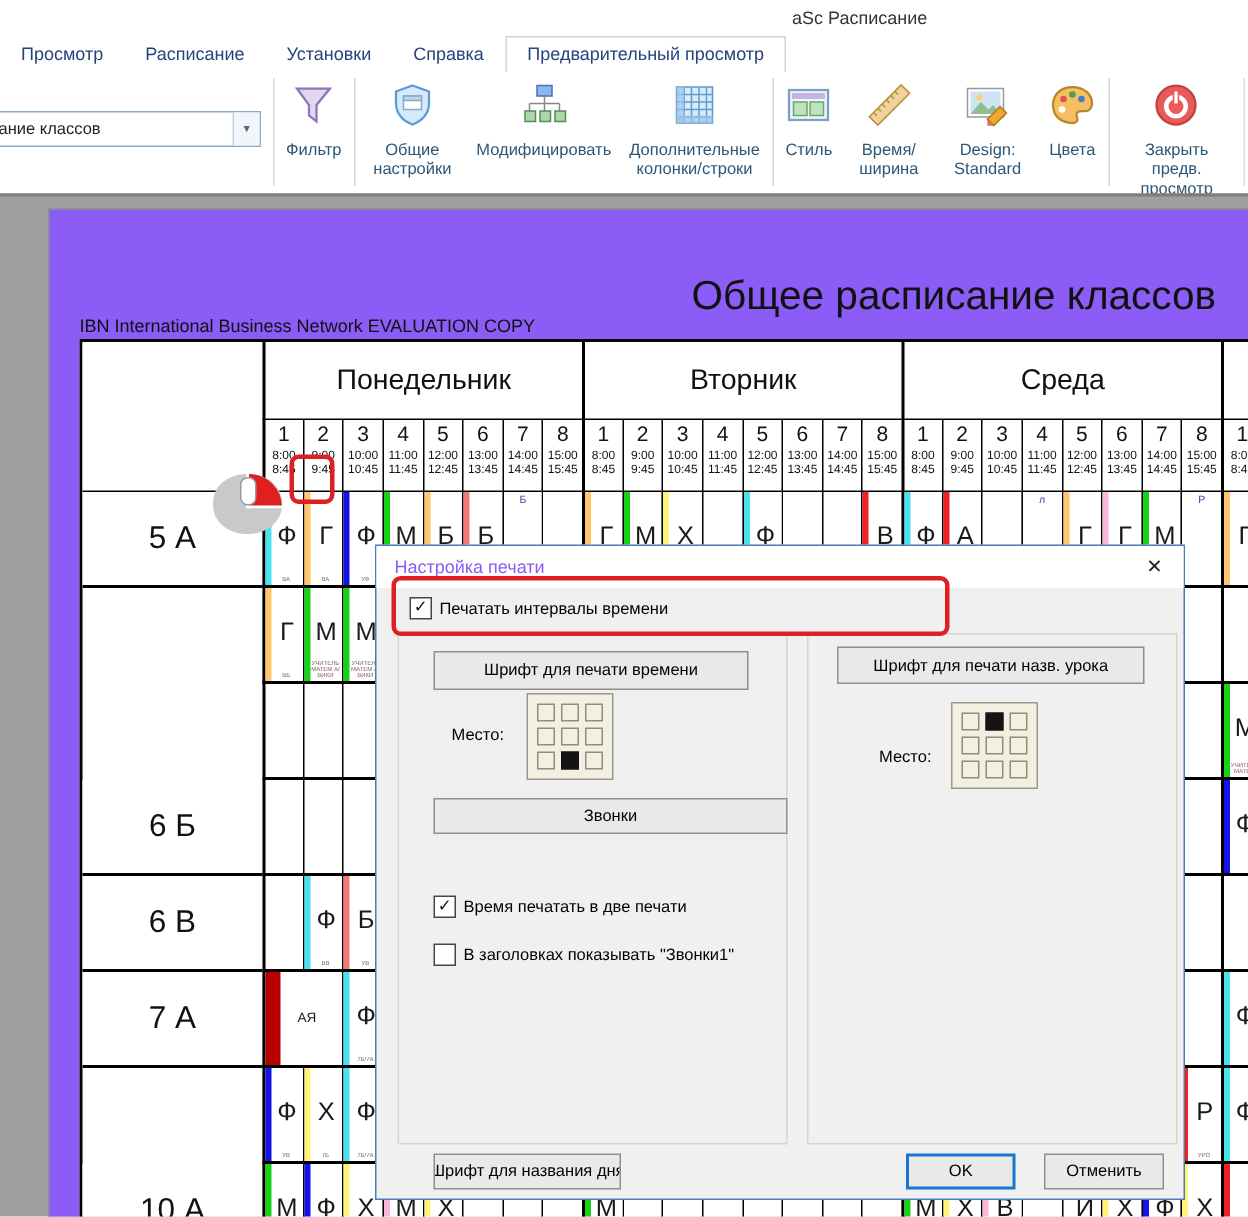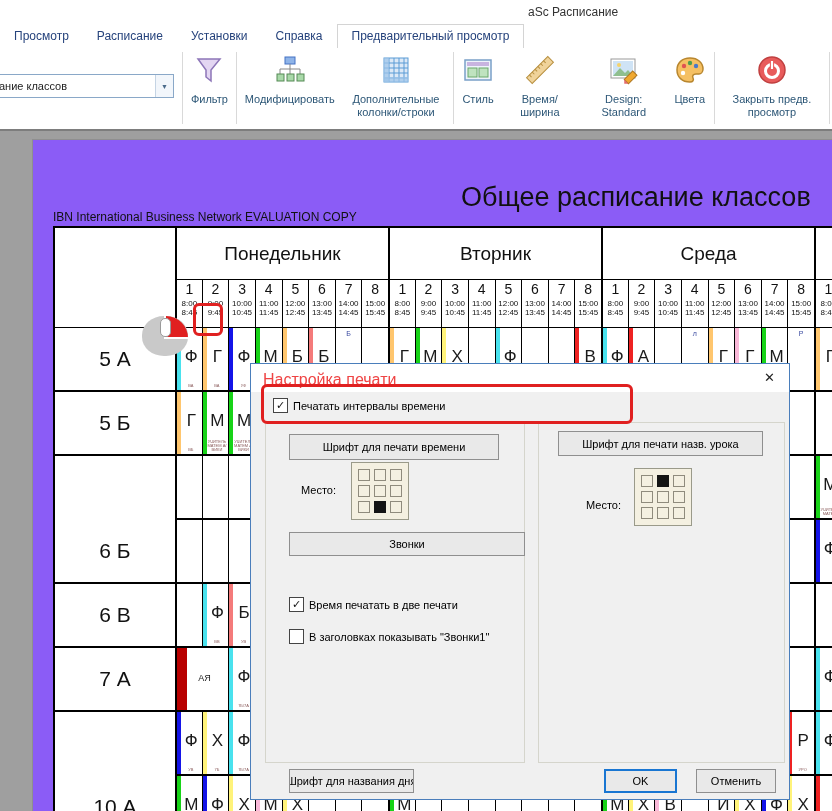--- a/index.html
+++ b/index.html
@@ -54,21 +54,21 @@
   .mouse{position:absolute;left:142px;top:316px;width:46px;height:40px;z-index:55;}
   .m-body{position:absolute;inset:0;background:#c9c9c9;border-radius:22px / 19px;}
   .m-right{position:absolute;right:0;top:0;width:22px;height:21px;background:#e02020;
            border-radius:0 22px 0 0;border-left:2px solid #fff;border-bottom:2px solid #fff;}
   .m-wheel{position:absolute;left:50%;top:2px;width:9px;height:17px;margin-left:-5px;
            background:#fff;border:1px solid #9a9a9a;border-radius:5px;}
   
   .dialog{position:absolute;left:250px;top:363px;width:540px;height:437px;background:#f0f0f0;
           border:1px solid #4a7ebb;z-index:100;box-sizing:border-box;}
   .dtitle{position:absolute;left:0;top:0;right:0;height:28px;background:#fff;}
-  .dtitle .dtxt{position:absolute;left:12px;top:7px;font-size:16px;color:#ef4444;}
+  .dtitle .dtxt{position:absolute;left:12px;top:7px;font-size:12px;color:#8b5cf6;}
   .dclose{position:absolute;right:14px;top:6px;font-size:13px;color:#222;cursor:default;}
   .grp{position:absolute;border:1px solid #d5d5cc;}
   .dbtn{position:absolute;background:#e9e9e9;border:1px solid #8f8f8f;font-size:11px;color:#000;
         display:flex;align-items:center;justify-content:center;box-sizing:border-box;
         white-space:nowrap;overflow:hidden;font-family:"Liberation Sans",sans-serif;}
   .dbtn.okf{border:2px solid #1976d2;}
   .chkrow{position:absolute;display:flex;align-items:center;gap:5px;}
   .cb{width:13px;height:13px;background:#fff;border:1px solid #444;flex:none;
       display:flex;align-items:center;justify-content:center;font-size:11px;color:#111;line-height:13px;}
   .chkrow .clbl{font-size:11px;color:#000;white-space:nowrap;}
@@ -101,20 +101,28 @@
   </div>
   <div class="rgroups">
       <div class="rsep"></div>
       <div class="rbtn">
         <span><svg viewBox="0 0 32 32">
             <path d="M5 5h22l-9 11v11l-5-4V16Z" fill="#e3d6f2" stroke="#8d76b8" stroke-width="1.5"></path>
           </svg></span>
         <div class="rlbl">Фильтр</div>
       </div>
       <div class="rsep"></div>
+      <div class="rbtn">
+        <span><svg viewBox="0 0 32 32">
+            <path d="M16 3l11 4v8c0 7-5 12-11 14C10 27 5 22 5 15V7Z" fill="#d6eafc" stroke="#5b9bd5" stroke-width="1.5"></path>
+            <rect x="10" y="10" width="12" height="9" fill="#fff" stroke="#8aa8c8"></rect>
+            <rect x="10" y="10" width="12" height="3" fill="#bcd6ee" stroke="#8aa8c8"></rect>
+          </svg></span>
+        <div class="rlbl">Общие настройки</div>
+      </div>
       <div class="rbtn">
         <span><svg viewBox="0 0 32 32">
             <rect x="11" y="3" width="10" height="7" fill="#8fb4e8" stroke="#4472c4"></rect>
             <path d="M16 10v5M6 15h20M6 15v5M16 15v5M26 15v5" stroke="#888" fill="none"></path>
             <rect x="3" y="20" width="7" height="7" fill="#a9d9a9" stroke="#548a54"></rect>
             <rect x="13" y="20" width="7" height="7" fill="#a9d9a9" stroke="#548a54"></rect>
             <rect x="23" y="20" width="7" height="7" fill="#a9d9a9" stroke="#548a54"></rect>
           </svg></span>
         <div class="rlbl">Модифицировать</div>
       </div>
@@ -416,21 +424,20 @@
         <div class="stripe" style="background:#17D317;"></div>
         <div class="lt">М</div>
       </div>
       <div class="tcell lesson" style="left: 732.375px; top: 100px; width: 26.625px; height: 64px; border-left: 1px solid rgb(0, 0, 0); border-bottom: 2px solid rgb(0, 0, 0);">
         <div class="sm">Р</div>
       </div>
       <div class="tcell lesson" style="left: 759px; top: 100px; width: 26.625px; height: 64px; border-left: 2px solid rgb(0, 0, 0); border-bottom: 2px solid rgb(0, 0, 0);">
         <div class="stripe" style="background:#FFC66E;"></div>
         <div class="lt">Г</div>
       </div>
-      <div class="tcell namecell" style="left: 0px; top: 164px; width: 120px; height: 64px; border-left: 0px solid rgb(0, 0, 0); border-bottom: 2px solid rgb(0, 0, 0);">5 Б</div>
       <div class="tcell lesson" style="left: 120px; top: 164px; width: 26.625px; height: 64px; border-left: 2px solid rgb(0, 0, 0); border-bottom: 2px solid rgb(0, 0, 0);"></div>
       <div class="tcell lesson" style="left: 146.625px; top: 164px; width: 26.625px; height: 64px; border-left: 1px solid rgb(0, 0, 0); border-bottom: 2px solid rgb(0, 0, 0);"></div>
       <div class="tcell lesson" style="left: 173.25px; top: 164px; width: 26.625px; height: 64px; border-left: 1px solid rgb(0, 0, 0); border-bottom: 2px solid rgb(0, 0, 0);"></div>
       <div class="tcell lesson" style="left: 199.875px; top: 164px; width: 26.625px; height: 64px; border-left: 1px solid rgb(0, 0, 0); border-bottom: 2px solid rgb(0, 0, 0);"></div>
       <div class="tcell lesson" style="left: 226.5px; top: 164px; width: 26.625px; height: 64px; border-left: 1px solid rgb(0, 0, 0); border-bottom: 2px solid rgb(0, 0, 0);"></div>
       <div class="tcell lesson" style="left: 253.125px; top: 164px; width: 26.625px; height: 64px; border-left: 1px solid rgb(0, 0, 0); border-bottom: 2px solid rgb(0, 0, 0);"></div>
       <div class="tcell lesson" style="left: 279.75px; top: 164px; width: 26.625px; height: 64px; border-left: 1px solid rgb(0, 0, 0); border-bottom: 2px solid rgb(0, 0, 0);"></div>
       <div class="tcell lesson" style="left: 306.375px; top: 164px; width: 26.625px; height: 64px; border-left: 1px solid rgb(0, 0, 0); border-bottom: 2px solid rgb(0, 0, 0);"></div>
       <div class="tcell lesson" style="left: 333px; top: 164px; width: 26.625px; height: 64px; border-left: 2px solid rgb(0, 0, 0); border-bottom: 2px solid rgb(0, 0, 0);"></div>
       <div class="tcell lesson" style="left: 359.625px; top: 164px; width: 26.625px; height: 64px; border-left: 1px solid rgb(0, 0, 0); border-bottom: 2px solid rgb(0, 0, 0);"></div>

